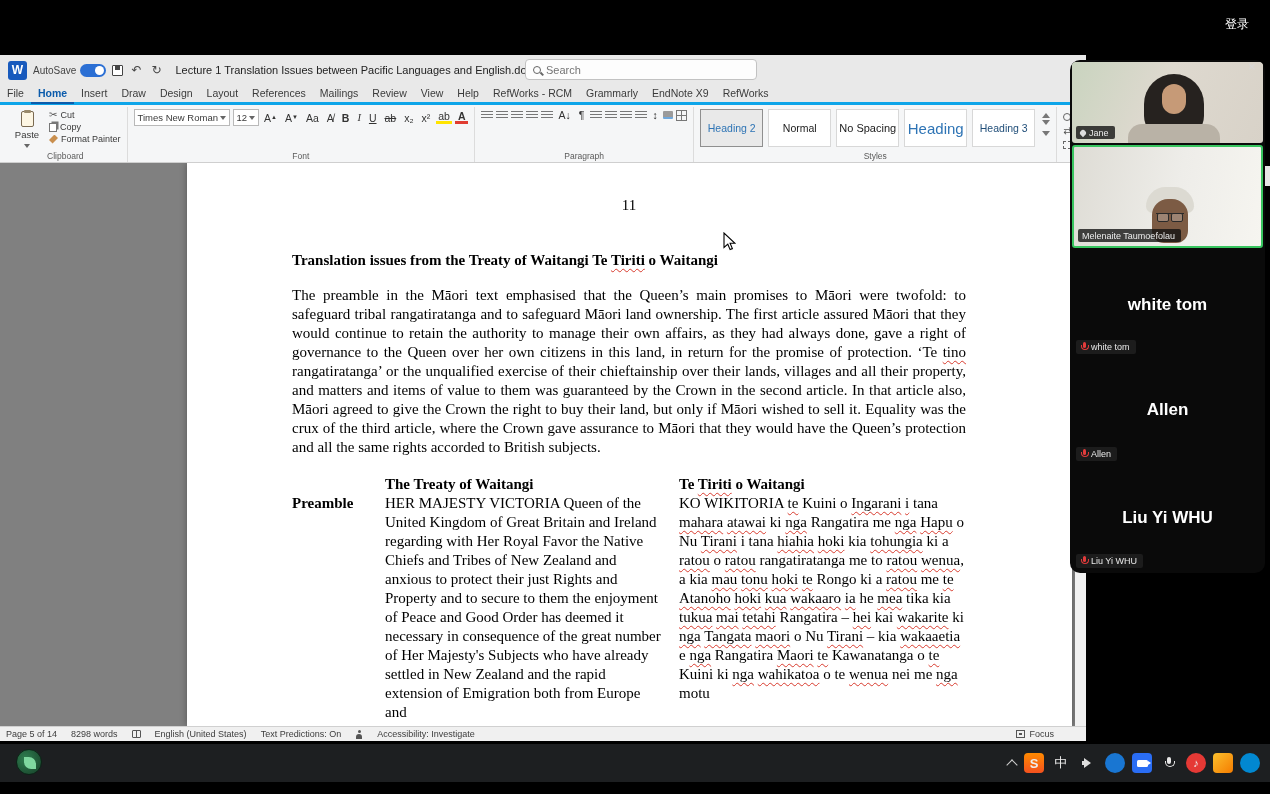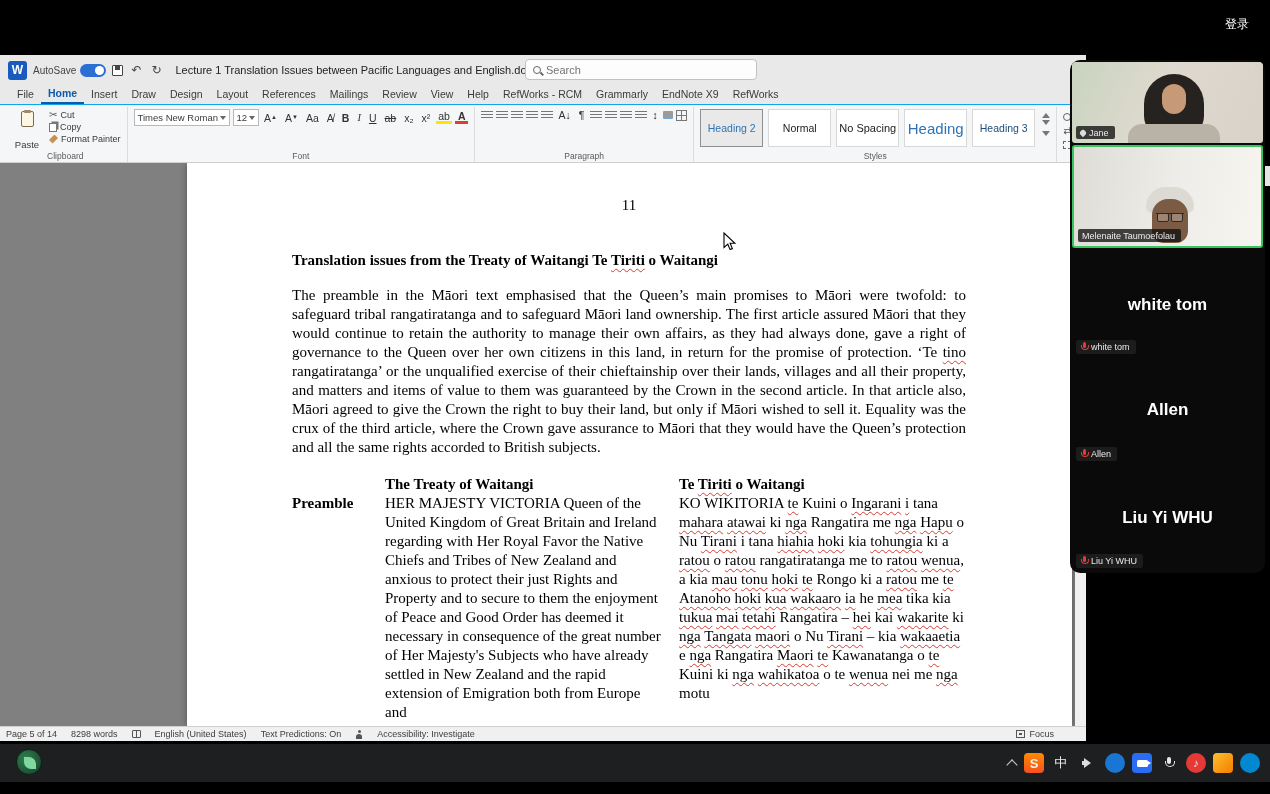--- a/index.html
+++ b/index.html
@@ -24,30 +24,30 @@
   .doctitle { margin-left:6px; white-space:nowrap; color:#222; }
   .savedtag { color:#555; margin-left:4px; }
   .caret { display:inline-block; width:0; height:0; border:3px solid transparent; border-top:4px solid #666; transform:translateY(2px); }
   .searchbox { position:absolute; left:525px; top:4px; width:232px; height:21px; background:#fdfdfd;
                border:1px solid #c2c2c2; border-radius:4px; display:flex; align-items:center; gap:5px; padding:0 7px; }
   .ic-mag { width:8px; height:8px; border:1.5px solid #666; border-radius:50%; position:relative; flex:0 0 auto; }
   .ic-mag::after { content:""; position:absolute; left:6px; top:6px; width:4px; height:1.5px; background:#666; transform:rotate(45deg); }
   .searchbox input { border:0; outline:0; background:transparent; font-size:11px; color:#333; width:100%;
                      font-family:"Liberation Sans","DejaVu Sans",sans-serif; }
 
-  .tabsrow { height:20px; background:#e9e9e9; display:flex; align-items:center; padding-left:10px;
-             font-size:10.5px; color:#3b3b3b; border-bottom:1px solid #0ea5e9; flex:0 0 auto; }
+  .tabsrow { height:20px; background:#e9e9e9; display:flex; align-items:flex-start; padding-left:0;
+             font-size:10.5px; color:#3b3b3b; border-bottom:3px solid #0ea5e9; flex:0 0 auto; }
   .tab { padding:2px 7px 3px; cursor:default; white-space:nowrap; }
   .tab.active { color:#0b5bab; border-bottom:2.5px solid #0b5bab; font-weight:bold; }
 
   .ribbon { height:58px; background:#f5f6f7; border-bottom:1px solid #cfcfcf; display:flex;
             padding:2px 0 0 4px; font-size:9.5px; color:#3a3a3a; flex:0 0 auto; overflow:hidden; }
   .rgroup { position:relative; border-right:1px solid #dcdcdc; padding:2px 6px 13px; display:flex; gap:5px; align-items:flex-start; }
   .grplabel { position:absolute; bottom:1px; left:0; right:0; text-align:center; font-size:8.5px; color:#5a5a5a; }
-  .bigbtn { display:flex; flex-direction:column; align-items:center; justify-content:center; gap:12px;
+  .bigbtn { display:flex; flex-direction:column; align-items:center; justify-content:center; gap:2px;
             min-width:34px; padding:2px 3px; border-radius:3px; }
   .smallcol { display:flex; flex-direction:column; gap:2px; }
   .smallbtn { display:flex; align-items:center; gap:3px; font-size:9px; white-space:nowrap; }
   .ic-paste { width:13px; height:16px; border:1px solid #7a6a52; border-radius:2px; background:#fdf6e3; position:relative; }
   .ic-paste::before { content:""; position:absolute; left:2px; top:-2px; width:7px; height:3px; background:#9a8a6a; border-radius:1px; }
   .ic-cut { font-size:10px; color:#555; }
   .ic-copy { width:8px; height:9px; border:1px solid #777; background:#fff; box-shadow:2px -2px 0 -0.5px #777; }
   .ic-brush { width:9px; height:9px; background:#c98f4e; clip-path:polygon(0 60%,60% 0,100% 40%,40% 100%); }
   .rows { display:flex; flex-direction:row; gap:3px; }
   .rowline { display:flex; align-items:center; gap:3px; }

